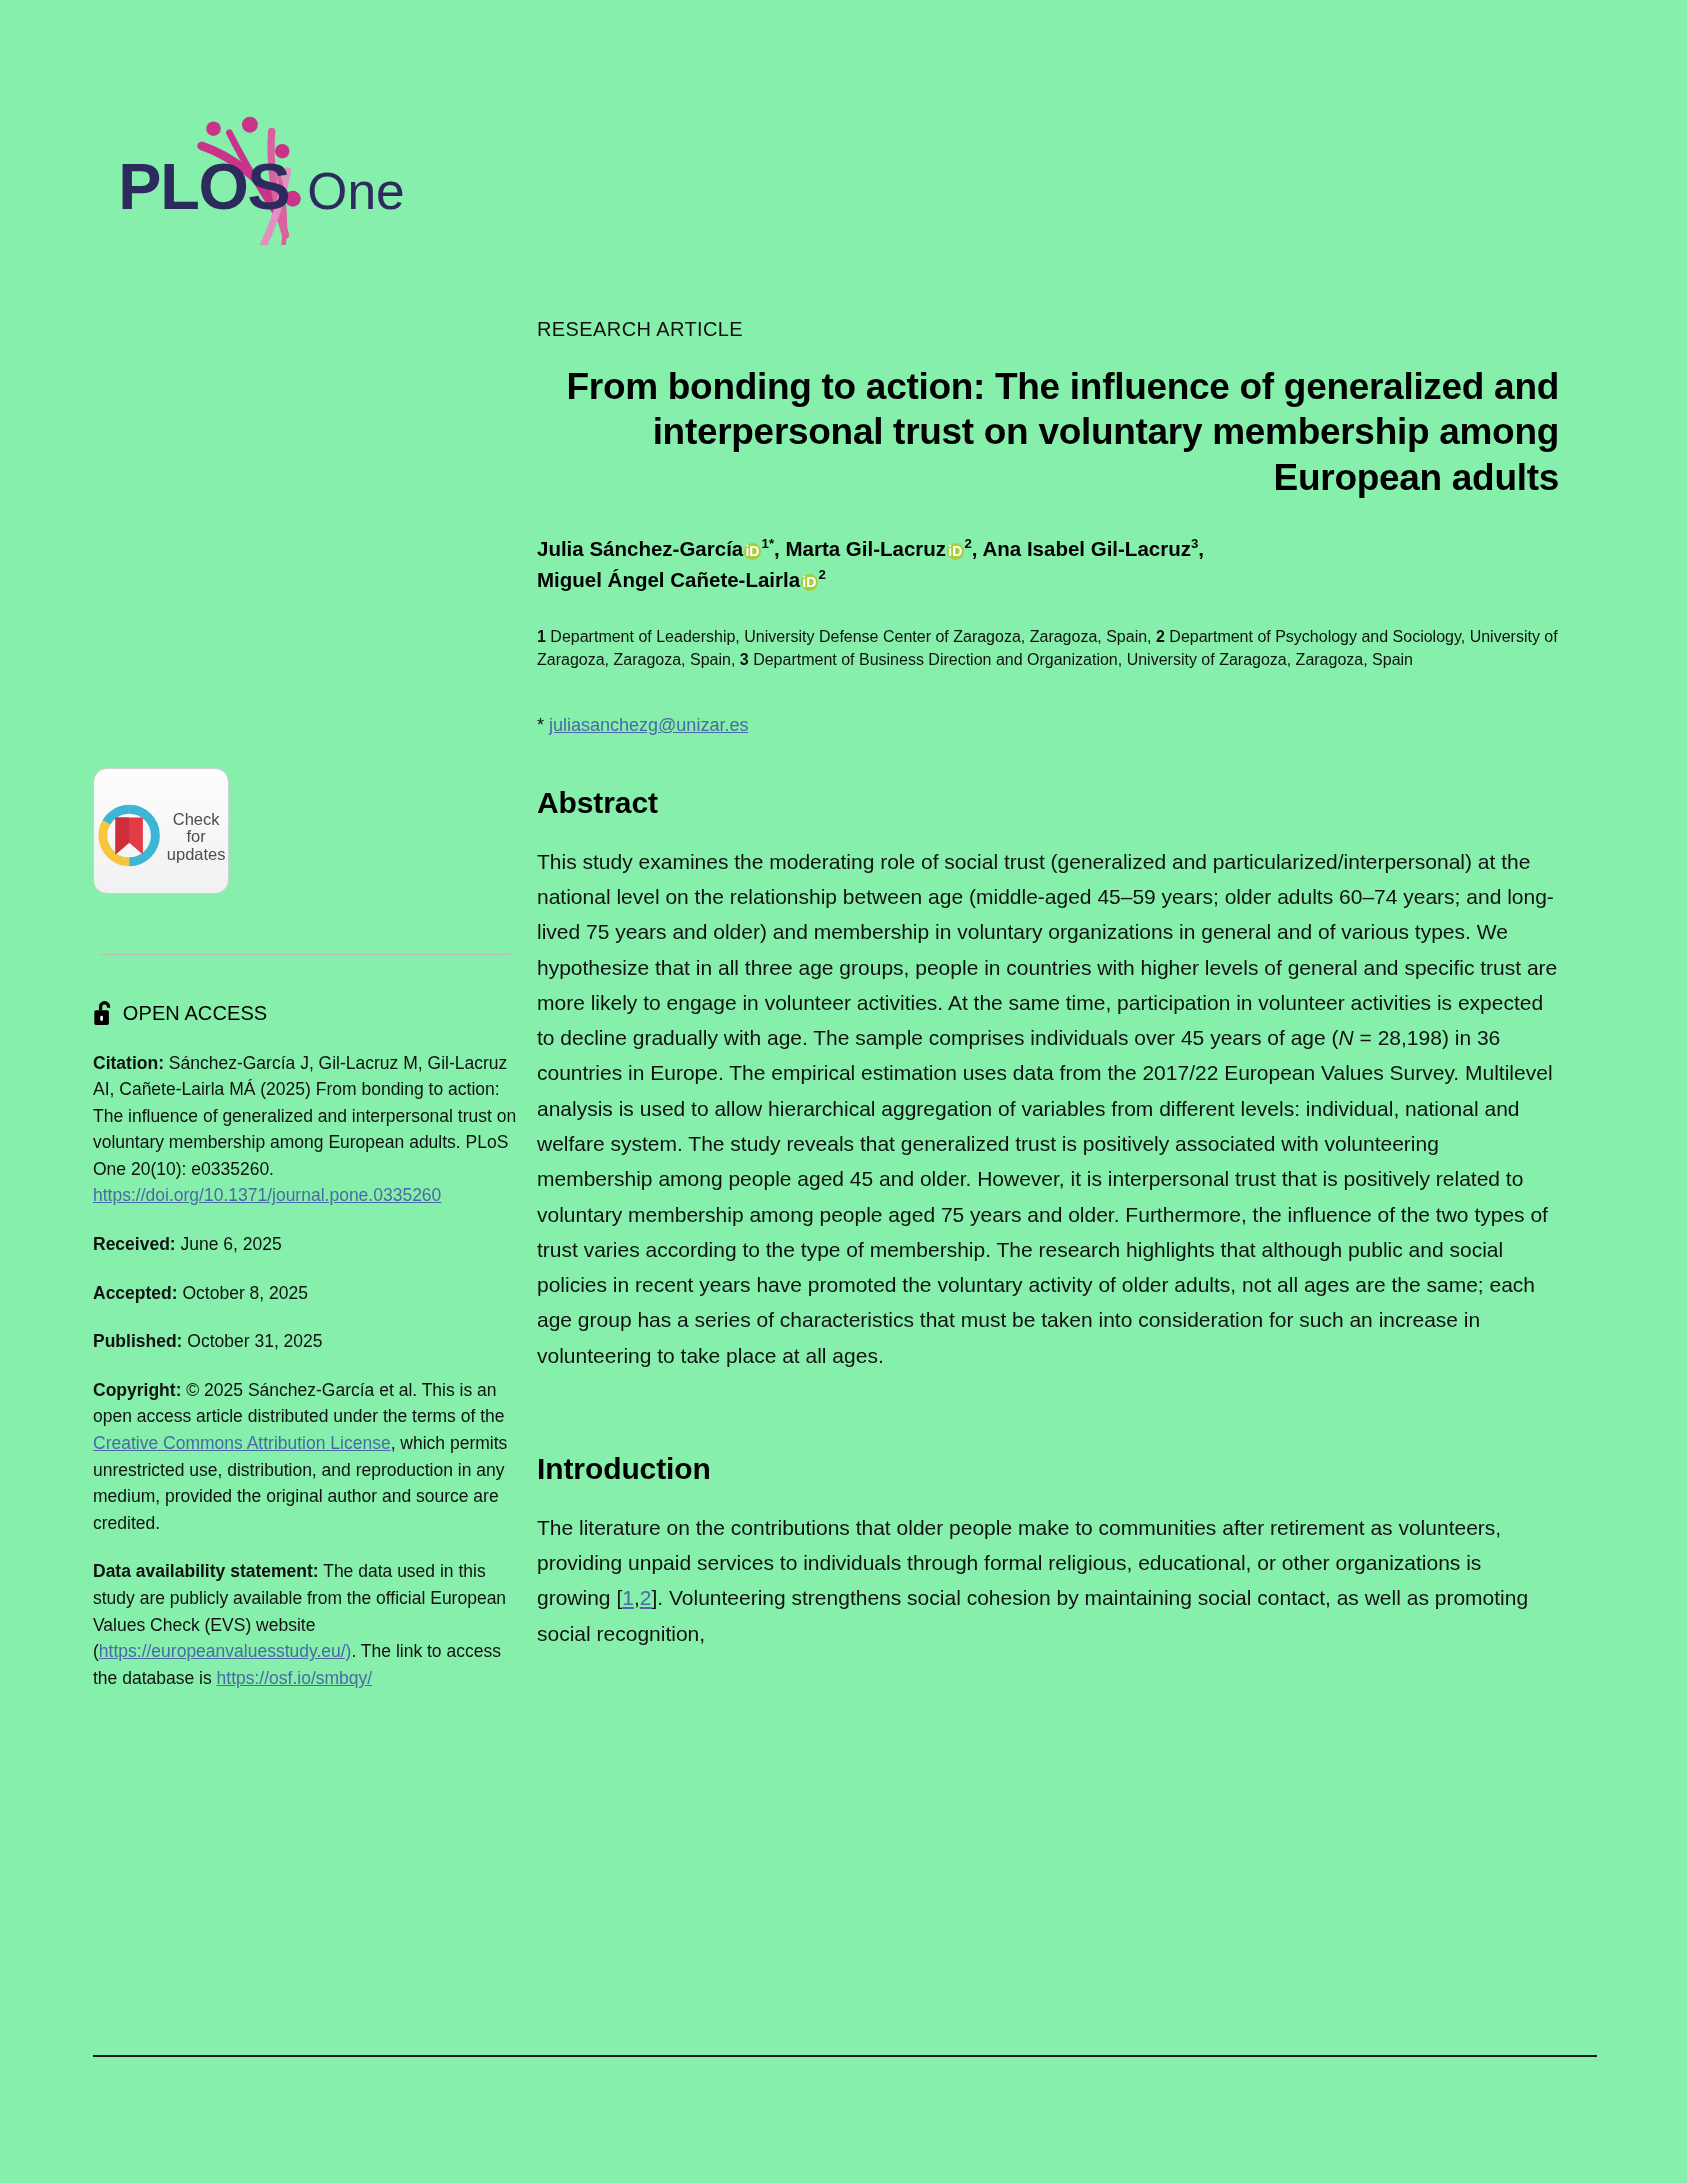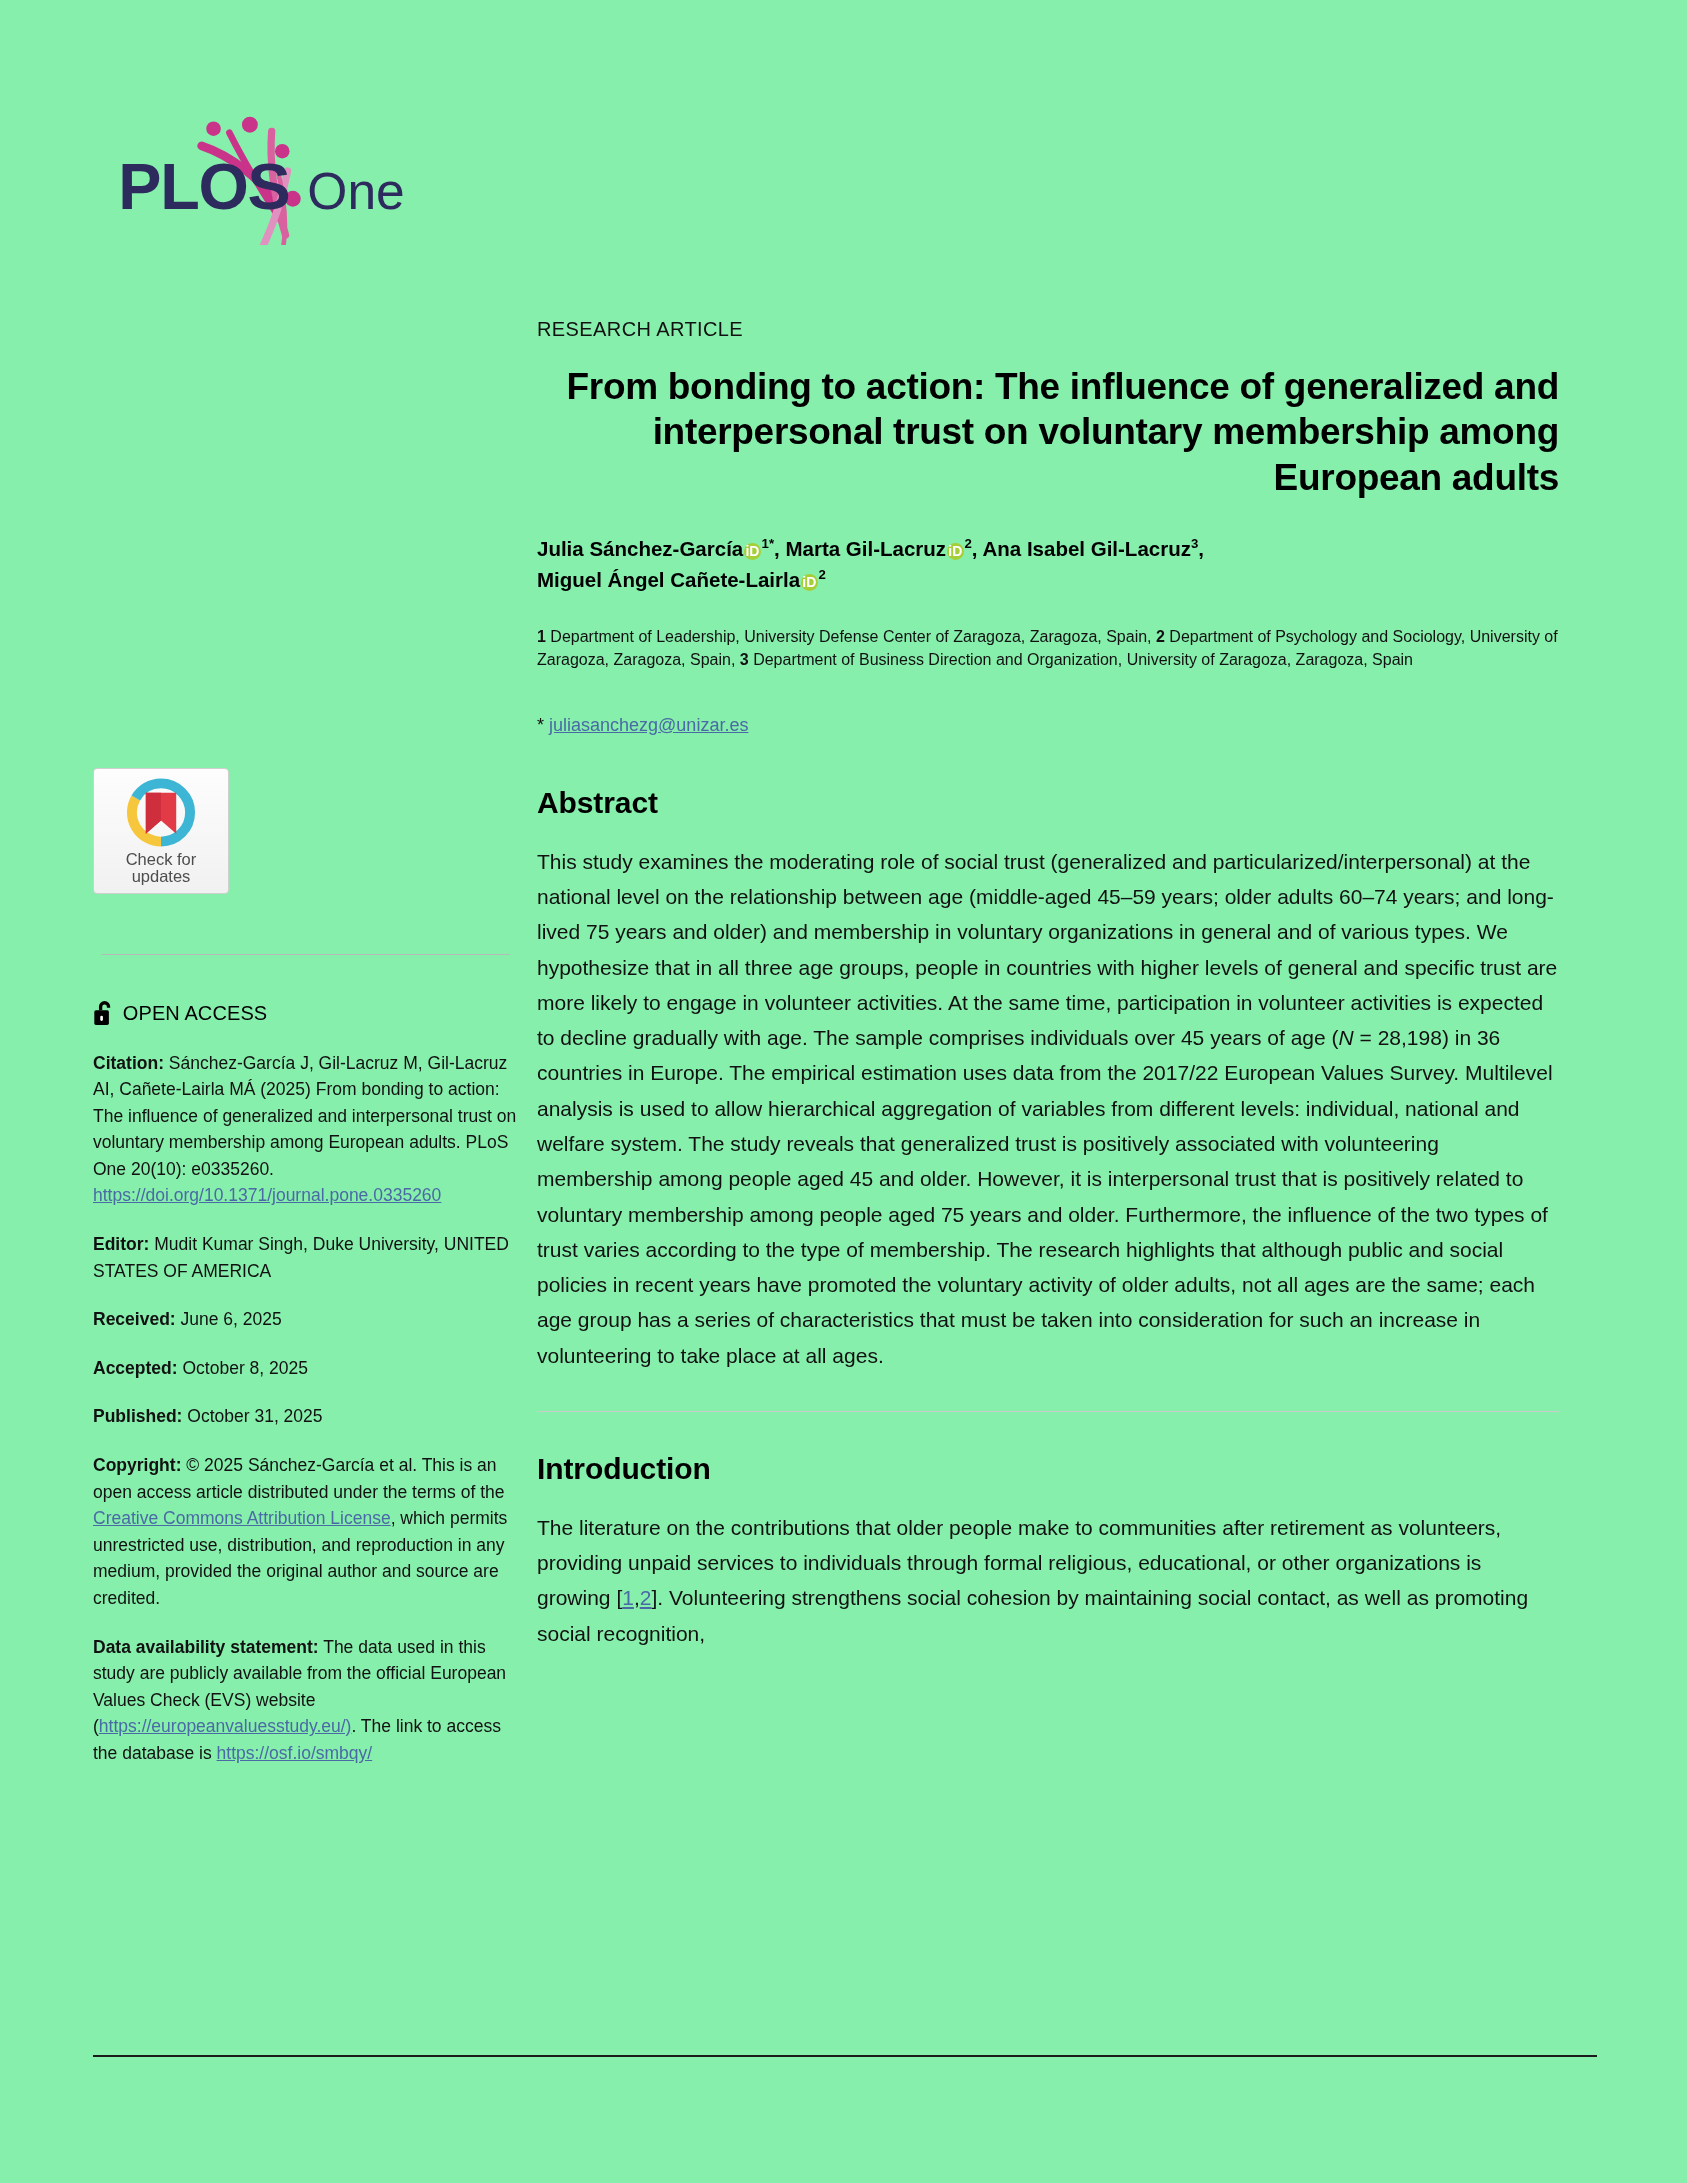--- a/index.html
+++ b/index.html
@@ -35,25 +35,25 @@
   .sidebar {
     position: absolute;
     left: 93px;
     top: 768px;
     width: 424px;
   }
   .crossmark {
     width: 136px;
     height: 126px;
     border: 1.3px solid #cfcfcf;
-    border-radius: 4px;
+    border-radius: 14px;
     background: linear-gradient(180deg,#fdfdfd 0%,#f1f1f1 100%);
     box-sizing: border-box;
     display: flex;
-    flex-direction: column;
+    flex-direction: row;
     align-items: center;
     justify-content: flex-start;
     padding-top: 9.3px;
   }
   .crossmark-label {
     font-size: 16.5px;
     line-height: 1.08;
     color: #4d4d4d;
     text-align: center;
     margin-top: 3.3px;
@@ -256,23 +256,20 @@
         <rect x="2" y="17" width="22" height="22" rx="2.5" fill="#000"></rect>
         <rect x="11" y="25" width="4" height="8" rx="2" fill="#fff"></rect>
       </svg>
       <span class="oa-label">OPEN ACCESS</span>
     </div>
 
     <div class="sb-block">
       <b>Citation:</b><span> Sánchez-García J, Gil-Lacruz M, Gil-Lacruz AI, Cañete-Lairla MÁ (2025) From bonding to action: The influence of generalized and interpersonal trust on voluntary membership among European adults. PLoS One 20(10): e0335260. </span><a class="lnk" href="#">https://doi.org/10.1371/journal.pone.0335260</a>
     </div>
 
-    <div class="sb-block">
-      <b>Editor:</b><span> Mudit Kumar Singh, Duke University, UNITED STATES OF AMERICA</span>
-    </div>
 
     <div class="sb-block">
       <b>Received:</b><span> June 6, 2025</span>
     </div>
 
     <div class="sb-block">
       <b>Accepted:</b><span> October 8, 2025</span>
     </div>
 
     <div class="sb-block">

